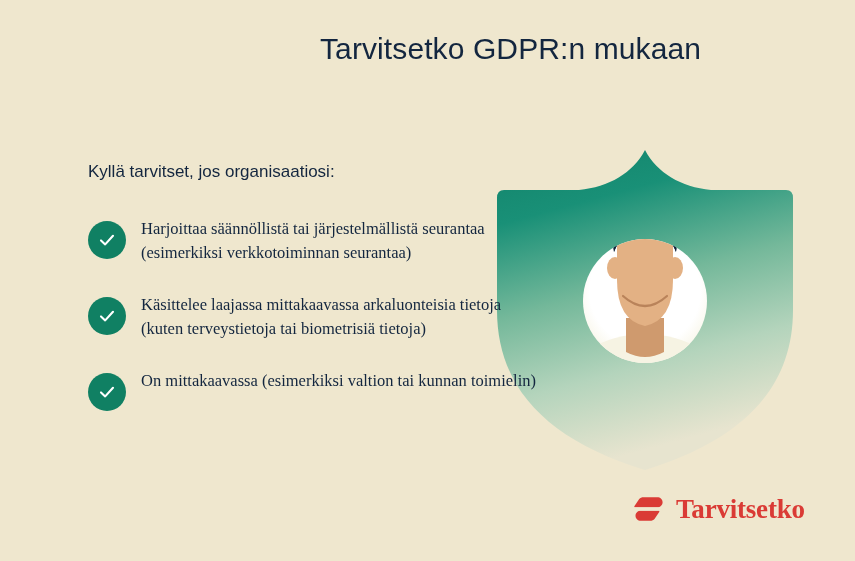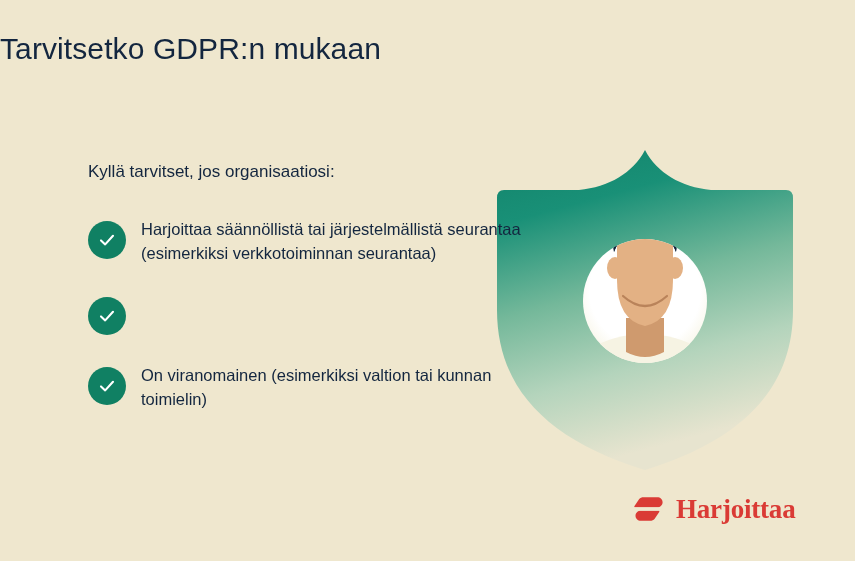--- a/index.html
+++ b/index.html
@@ -21,21 +21,21 @@
     background: #efe7ce;
     overflow: hidden;
   }
 
   
   .title-block {
     position: absolute;
     left: 0;
     top: 28px;
     width: 701px;
-    text-align: left;
+    text-align: right;
   }
   .title-line {
     display: block;
     font-size: 30px;
     line-height: 42px;
     font-weight: 400;
     color: #13263f;
     letter-spacing: 0.1px;
   }
 
@@ -57,20 +57,21 @@
   .bullet-list {
     list-style: none;
     margin: 0;
     padding: 0;
   }
   .bullet-item {
     position: relative;
     display: flex;
     align-items: flex-start;
     margin-bottom: 26px;
+    font-family: Liberation Serif, serif;
   }
   .bullet-item:last-child {
     margin-bottom: 0;
   }
   .check-badge {
     flex: 0 0 auto;
     width: 38px;
     height: 38px;
     border-radius: 50%;
     background: #108063;
@@ -205,40 +206,41 @@
         </span>
         <span class="bullet-text">Harjoittaa säännöllistä tai järjestelmällistä seurantaa (esimerkiksi verkkotoiminnan seurantaa)</span>
       </li>
 
       <li class="bullet-item">
         <span class="check-badge">
           <svg width="20" height="20" viewBox="0 0 20 20" xmlns="http://www.w3.org/2000/svg">
             <path d="M4 10.4 L8.2 14.4 L16 5.8" fill="none" stroke="#ffffff" stroke-width="2.1" stroke-linecap="round" stroke-linejoin="round"></path>
           </svg>
         </span>
+        <span class="bullet-text">Käsittelee laajassa mittakaavassa arkaluonteisia tietoja (kuten terveystietoja tai biometrisiä tietoja)</span>
       </li>
 
       <li class="bullet-item">
         <span class="check-badge">
           <svg width="20" height="20" viewBox="0 0 20 20" xmlns="http://www.w3.org/2000/svg">
             <path d="M4 10.4 L8.2 14.4 L16 5.8" fill="none" stroke="#ffffff" stroke-width="2.1" stroke-linecap="round" stroke-linejoin="round"></path>
           </svg>
         </span>
-        <span class="bullet-text">On viranomainen (esimerkiksi valtion tai kunnan toimielin)</span>
+        <span class="bullet-text">On mittakaavassa (esimerkiksi valtion tai kunnan toimielin)</span>
       </li>
 
     </ul>
   </div>
 
   <div class="logo">
     <span class="logo-mark">
       <svg width="34" height="34" viewBox="0 0 34 34" xmlns="http://www.w3.org/2000/svg">
         <path d="M11.5 5.2 H25.2 C28.4 5.2 30.6 7.3 30.6 10.2 C30.6 13.1 28.4 15.2 25.2 15.2
                  H7.0 L3.2 15.2 C2.4 15.2 2.0 14.6 2.5 13.9 L7.2 7.0 C8.2 5.8 9.7 5.2 11.5 5.2 Z" fill="#da3b35"></path>
         <path d="M22.6 18.8 H8.9 C5.7 18.8 3.5 20.9 3.5 23.8 C3.5 26.7 5.7 28.8 8.9 28.8
                  H18.2 C20.0 28.8 21.5 28.2 22.5 27.0 L27.2 20.1 C27.7 19.4 27.3 18.8 26.5 18.8 Z" fill="#da3b35"></path>
         <rect x="2.0" y="15.4" width="28.6" height="3.2" fill="#efe7ce"></rect>
       </svg>
     </span>
-    <span class="logo-text">Harjoittaa</span>
+    <span class="logo-text">Tarvitsetko</span>
   </div>
 
 </div>
 
 </body></html>

